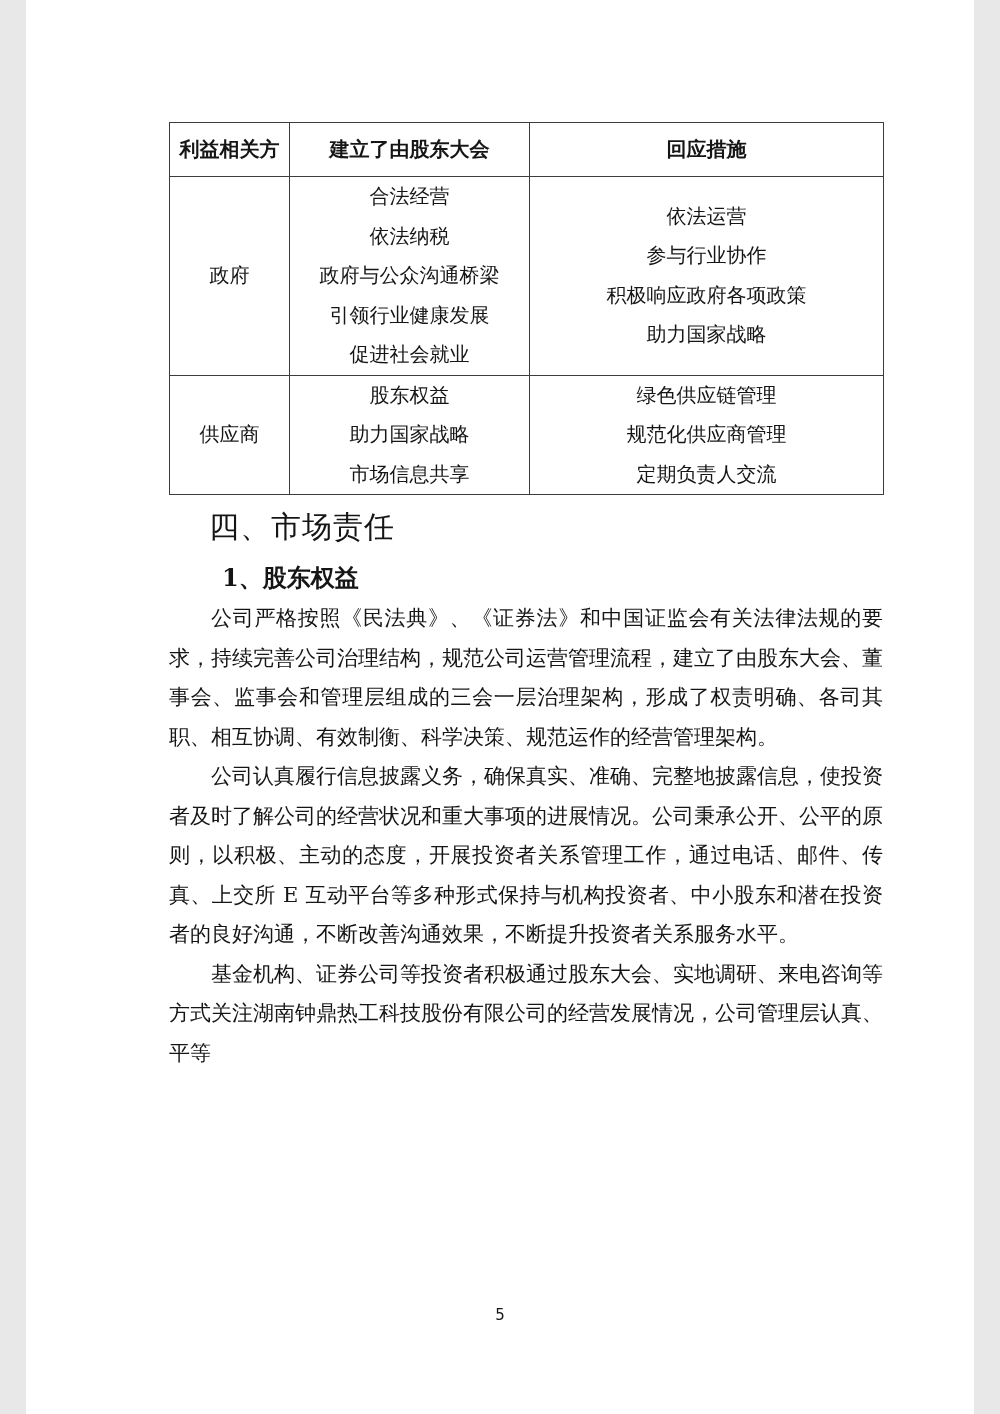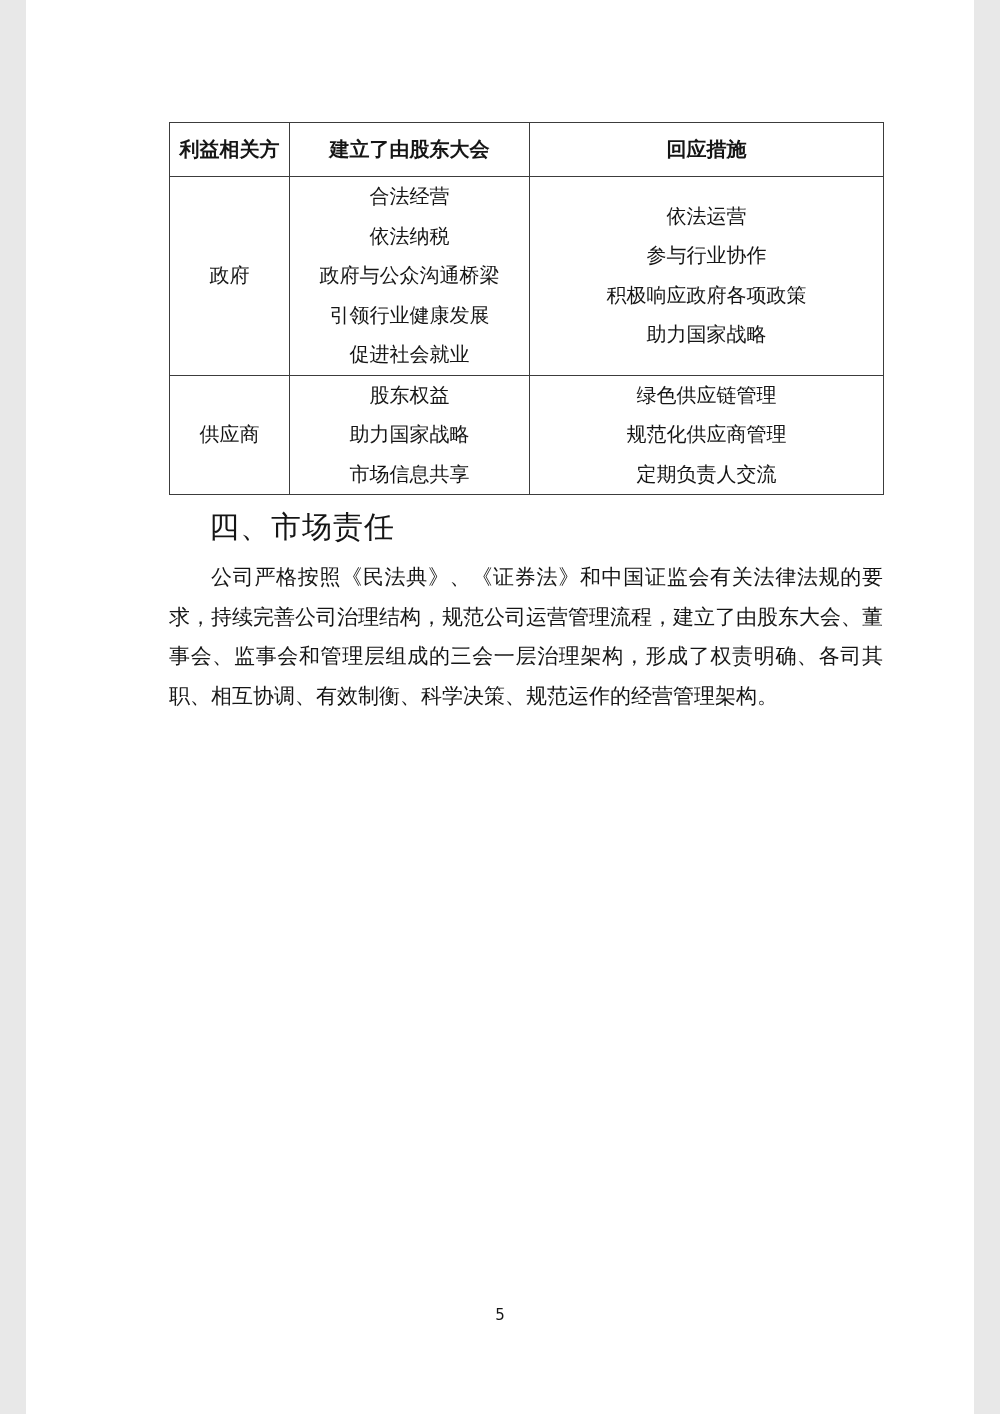--- a/index.html
+++ b/index.html
@@ -50,21 +50,21 @@
     margin-left: 40px;
   }
   .subsection-heading {
     margin-top: 17px;
     padding-left: 53px;
     font-size: 24px;
     font-weight: bold;
     line-height: 30px;
   }
   
-  .body-text { margin-top: 12px; }
+  .body-text { margin-top: 6px; }
   .body-text p {
     margin: 0;
     font-size: 21px;
     line-height: 39.5px;
     text-align: justify;
     text-indent: 2em;
     word-break: break-all;
   }
   
   .page-number {
@@ -121,21 +121,24 @@
         <td>
           <div class="cell-line">绿色供应链管理</div>
           <div class="cell-line">规范化供应商管理</div>
           <div class="cell-line">定期负责人交流</div>
         </td>
       </tr>
     </tbody>
       </table>
 
     <div class="section-heading">四、市场责任</div>
+    <div class="subsection-heading">1、股东权益</div>
 
     <div class="body-text">
       <p>公司严格按照《民法典》、《证券法》和中国证监会有关法律法规的要求，持续完善公司治理结构，规范公司运营管理流程，建立了由股东大会、董事会、监事会和管理层组成的三会一层治理架构，形成了权责明确、各司其职、相互协调、有效制衡、科学决策、规范运作的经营管理架构。</p>
+      <p>公司认真履行信息披露义务，确保真实、准确、完整地披露信息，使投资者及时了解公司的经营状况和重大事项的进展情况。公司秉承公开、公平的原则，以积极、主动的态度，开展投资者关系管理工作，通过电话、邮件、传真、上交所 E 互动平台等多种形式保持与机构投资者、中小股东和潜在投资者的良好沟通，不断改善沟通效果，不断提升投资者关系服务水平。</p>
+      <p>基金机构、证券公司等投资者积极通过股东大会、实地调研、来电咨询等方式关注湖南钟鼎热工科技股份有限公司的经营发展情况，公司管理层认真、平等</p>
     </div>
 
   </div>
 
   <div class="page-number">5</div>
 </div>
 
 </body></html>

